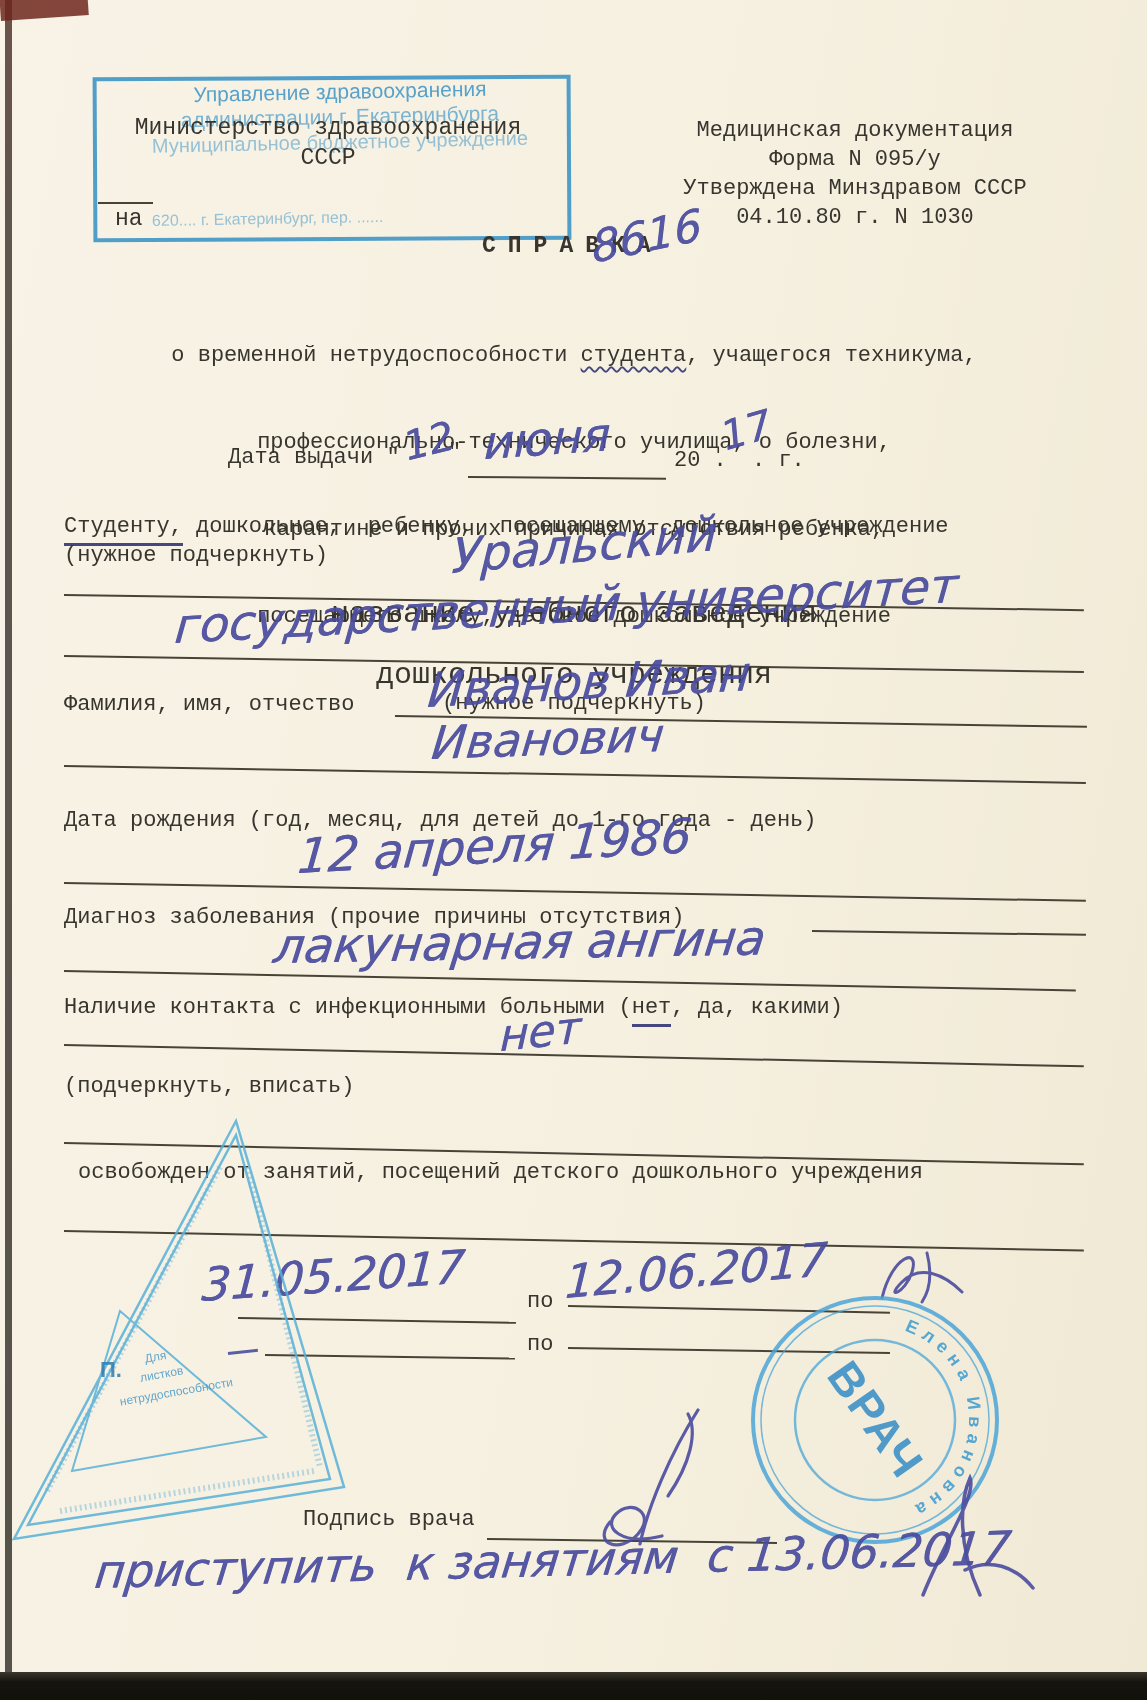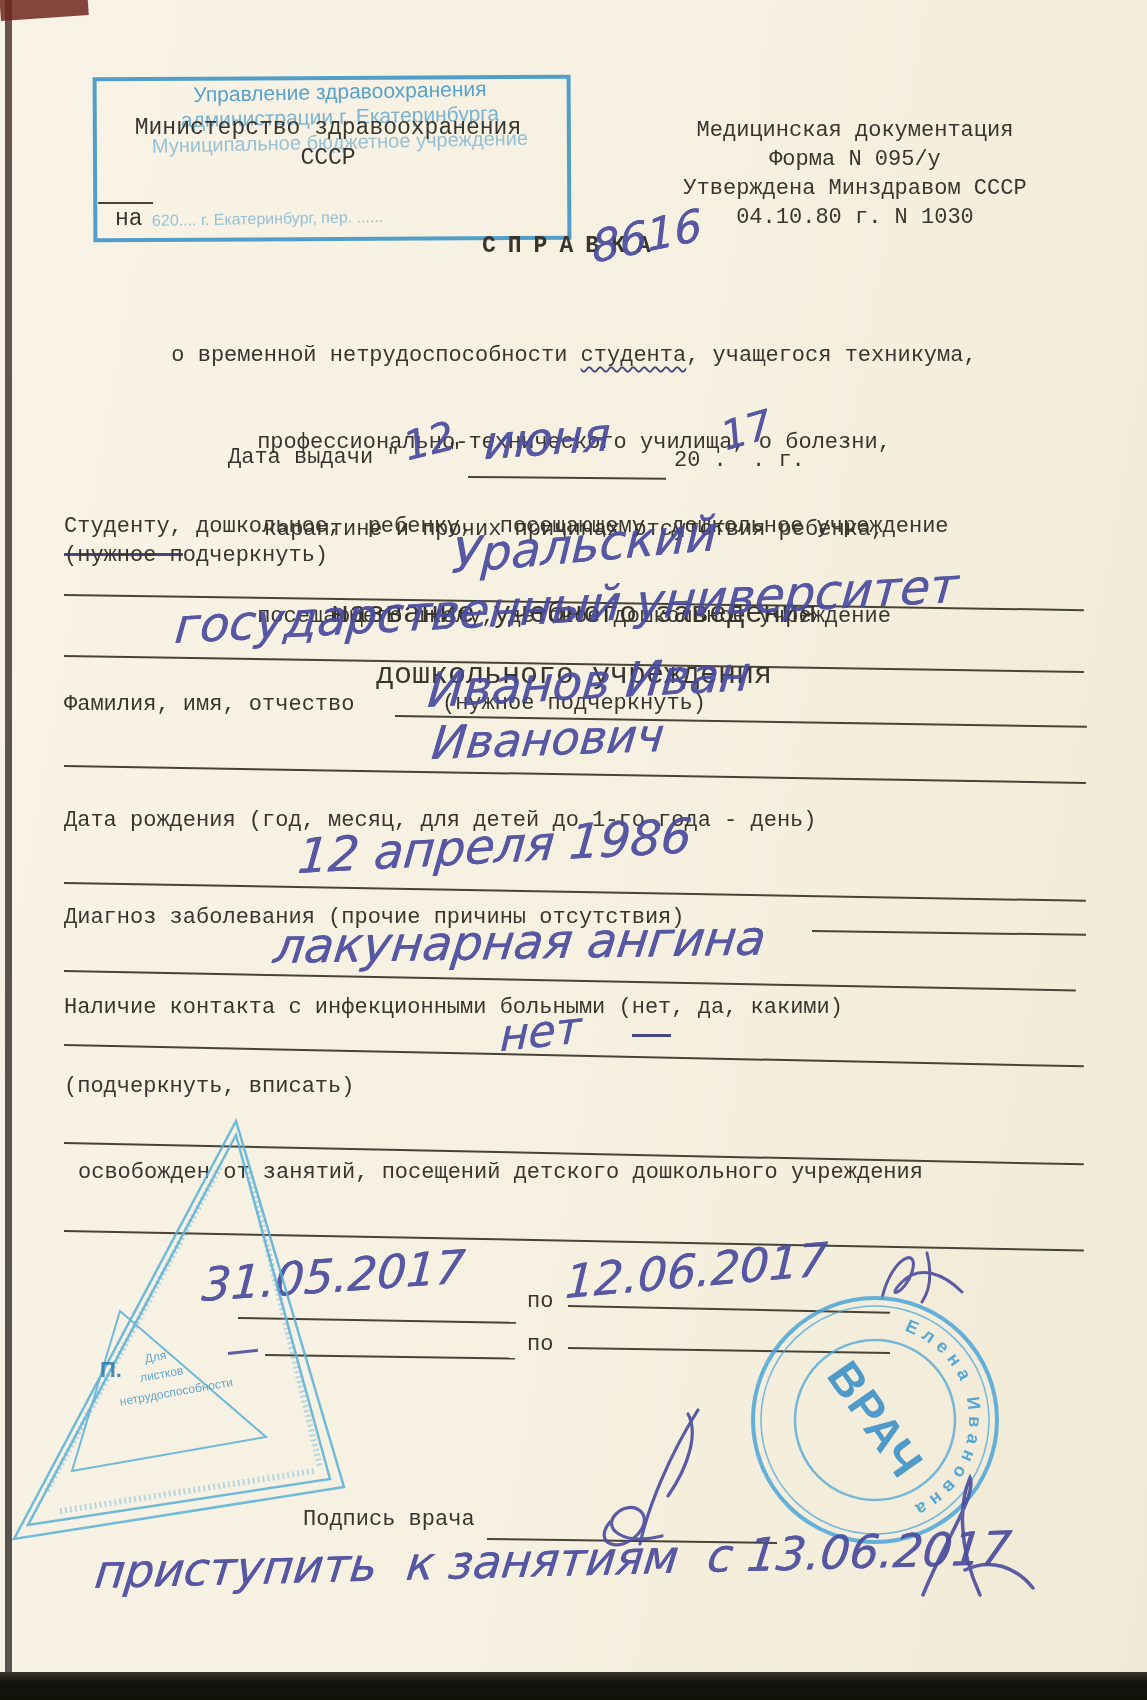--- a/index.html
+++ b/index.html
@@ -16,21 +16,21 @@
   
   .hw{position:absolute;font-family:"DejaVu Sans",sans-serif;font-style:italic;
       color:#4a4c9e;white-space:pre;transform-origin:left center;opacity:.92;
       text-shadow:.5px 0 0 currentColor;}
   
   .ln{position:absolute;border-top:2px solid #474337;transform-origin:left center;}
   .ink-ln{position:absolute;border-top:3px solid #4a4c9e;transform-origin:left center;opacity:.9;}
   
   .st{position:absolute;font-family:"Liberation Sans","DejaVu Sans",sans-serif;
       color:#4799c9;white-space:pre;transform-origin:left center;}
-  .pen-u{border-bottom:3px solid #45477e;padding-bottom:14px;}
+  .pen-u{border-bottom:3px solid #45477e;padding-bottom:4px;}
   .wavy{text-decoration:underline;text-decoration-style:wavy;text-decoration-color:#45477e;
         text-decoration-thickness:2px;text-underline-offset:5px;}
   .box{position:absolute;border:4px solid #3e95c5;opacity:.9;}
   svg{position:absolute;overflow:visible;}
 </style>
 </head>
 <body>
 
 <div class="page">
 

